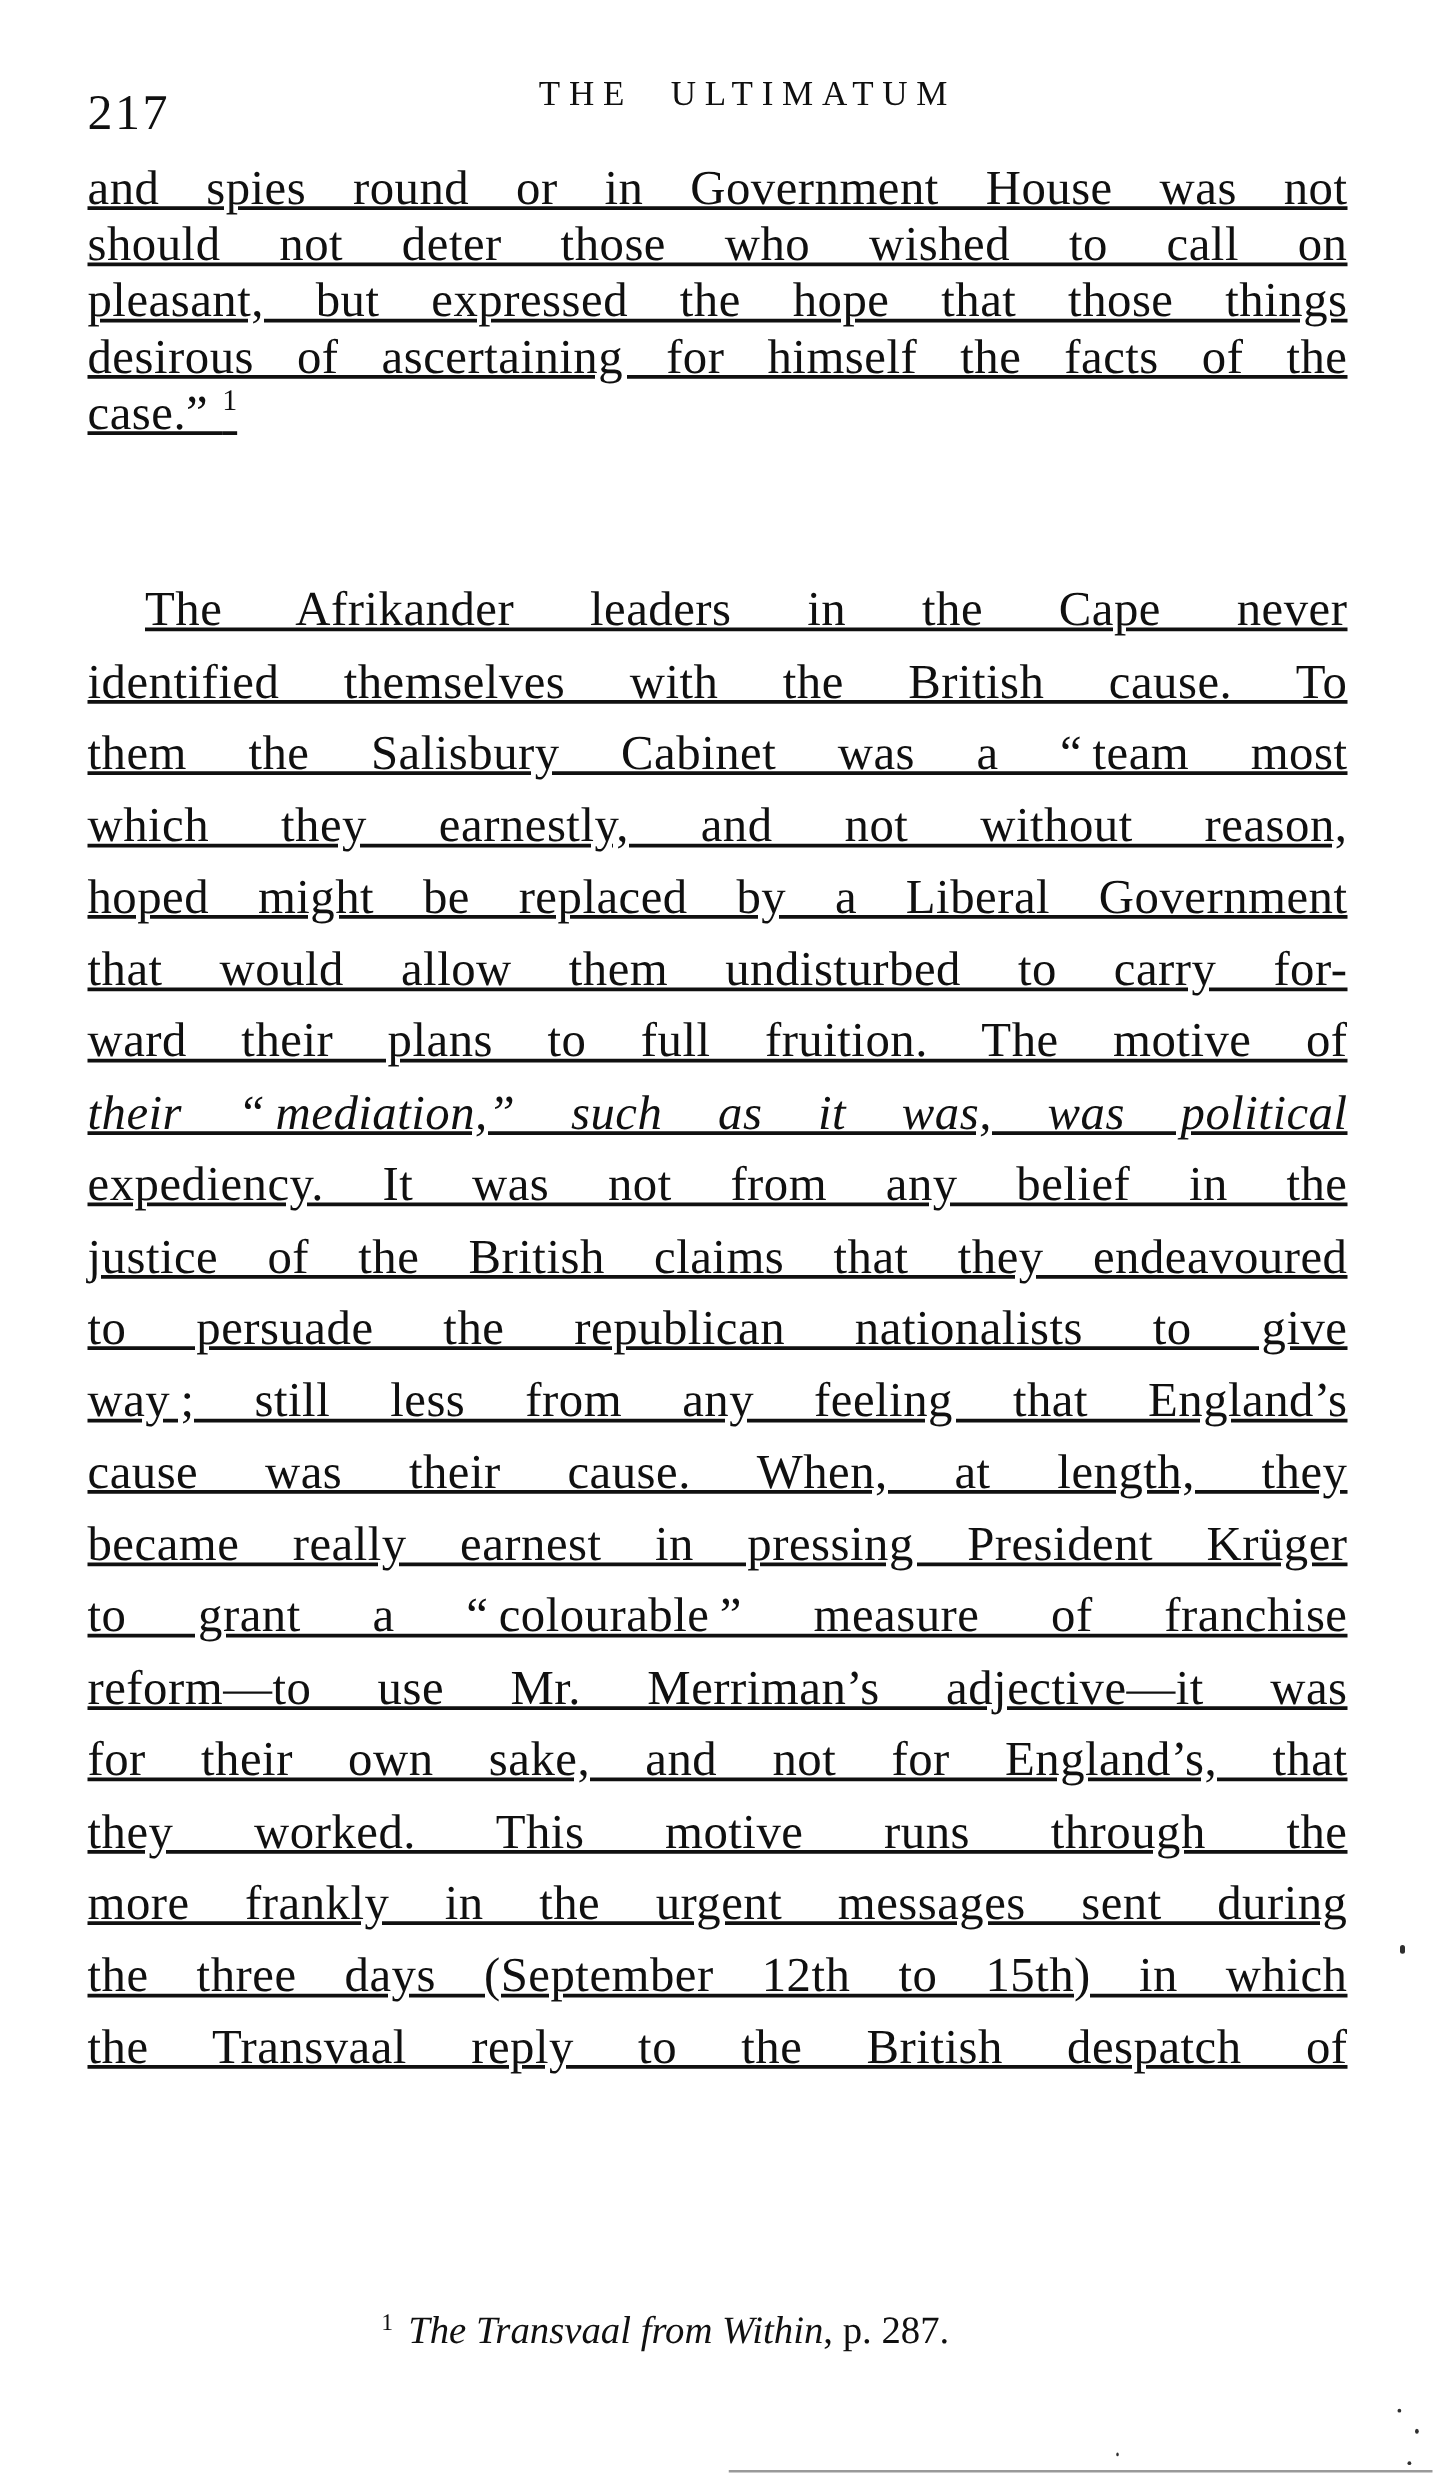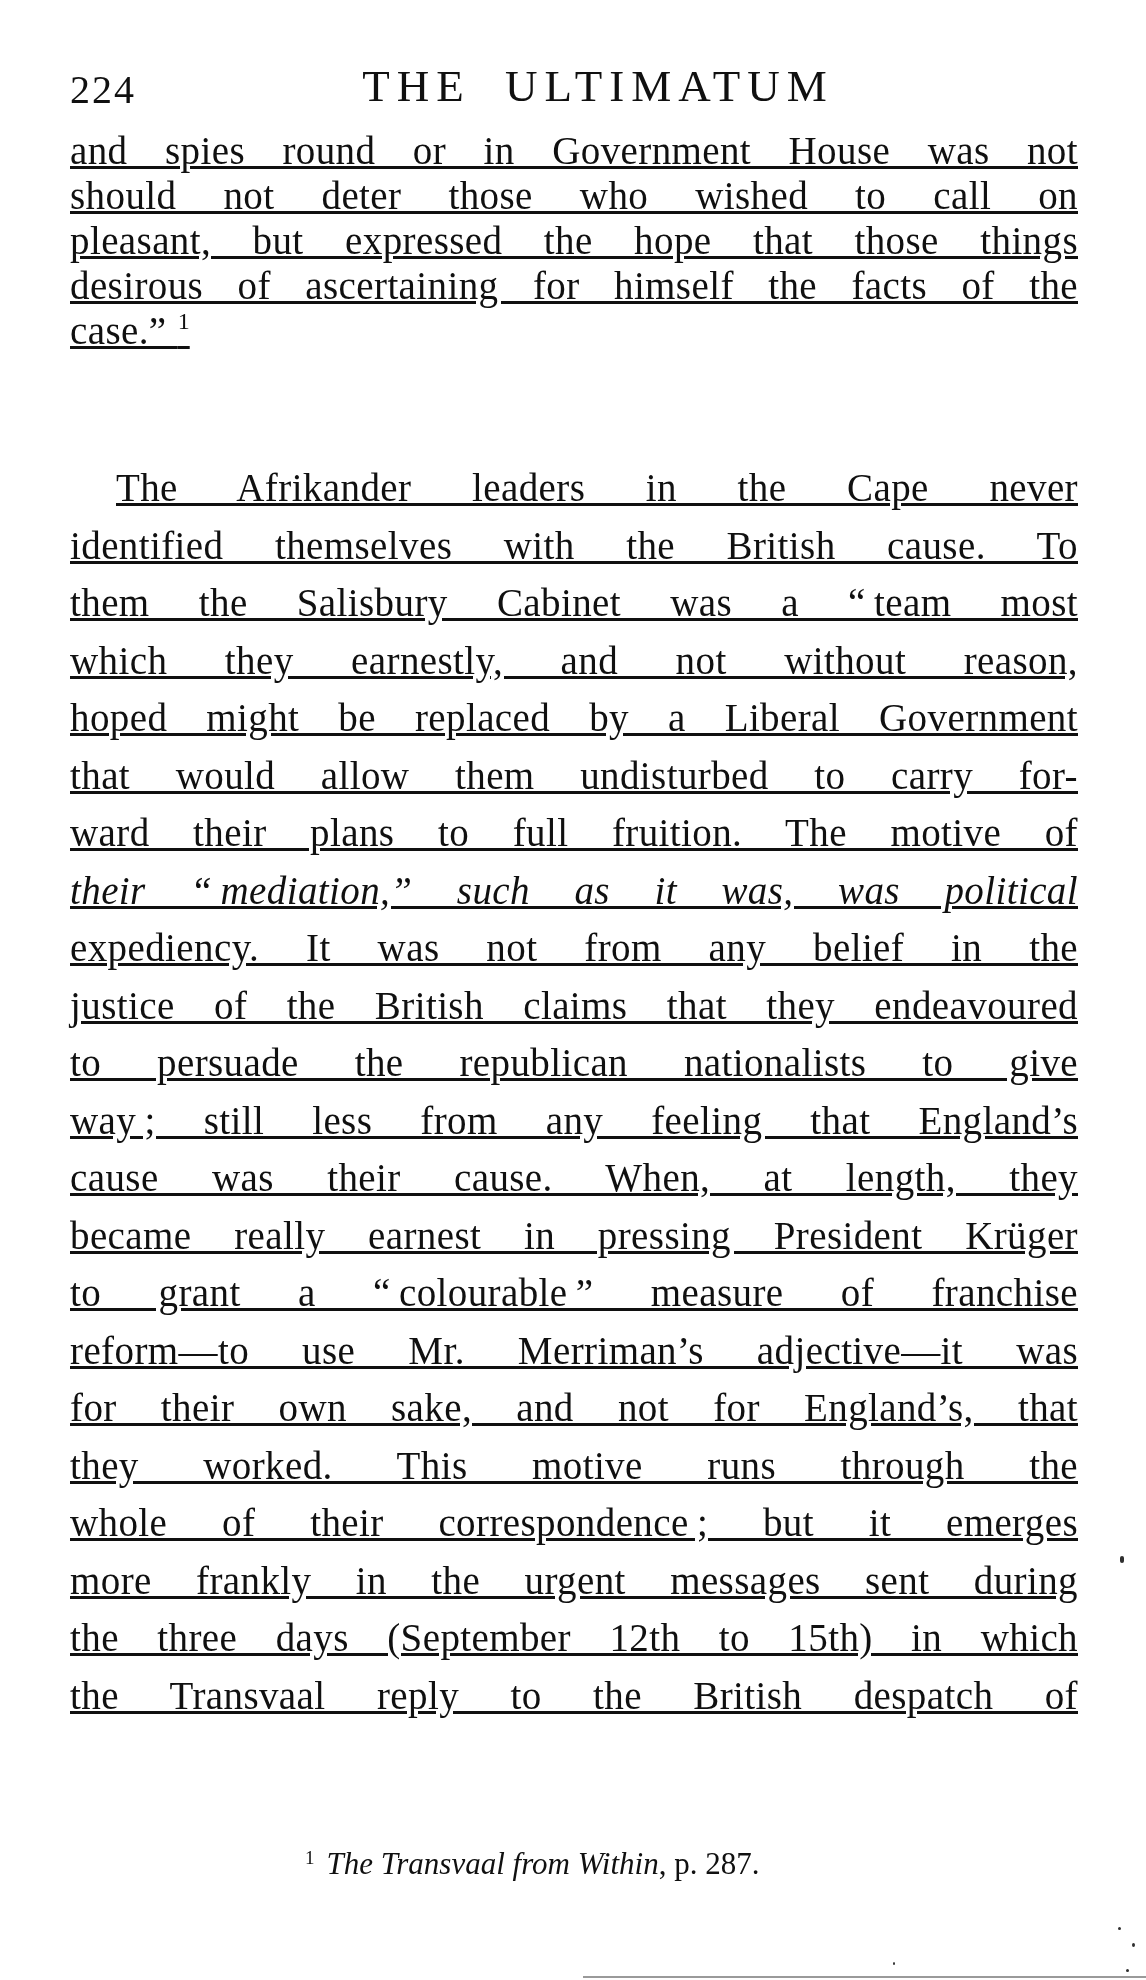--- a/index.html
+++ b/index.html
@@ -15,21 +15,21 @@
   .page { position:absolute; inset:0; background:#ffffff; }
 
   
   .running-head { position:absolute; top:60px; left:0; width:100%; height:54px; }
   .pagenum {
     position:absolute; left:70px; top:6px;
     font-size:40px; letter-spacing:2px;
   }
   .head-title {
     position:absolute; left:598px; top:0; transform:translateX(-50%);
-    font-size:45px; letter-spacing:7px; word-spacing:16px; white-space:nowrap;
+    font-size:28px; letter-spacing:7px; word-spacing:16px; white-space:nowrap;
   }
 
   
   .text-block { position:absolute; left:70px; top:128px; width:1008px; font-size:39px;text-decoration:underline; }
   .para { margin:0; }
   .para-quote  { line-height:45px; }
   .para-normal { margin-top:106px; line-height:57.5px; }
   .line {
     text-align:justify;
     text-align-last:justify;
@@ -54,21 +54,21 @@
   .speck.s3 { left:1132px; top:1943px; width:3px; height:4px; }
   .speck.s4 { left:1126px; top:1969px; width:3px; height:3px; }
   .speck.s5 { left:893px;  top:1962px; width:2px; height:3px; }
 </style>
 </head>
 <body>
 
 <div class="page">
 
   <header class="running-head">
-    <span class="pagenum">224</span>
+    <span class="pagenum">217</span>
     <span class="head-title">THE ULTIMATUM</span>
   </header>
 
   <main class="text-block" id="paragraphs">
       <div class="para para-quote">
         <div class="line"><span>and spies round or in Government House was not</span></div>
         <div class="line"><span>should not deter those who wished to call on</span></div>
         <div class="line"><span>pleasant, but expressed the hope that those things</span></div>
         <div class="line"><span>desirous of ascertaining for himself the facts of the</span></div>
         <div class="line line-left"><span>case.” </span><sup>1</sup></div>
@@ -85,21 +85,20 @@
         <div class="line"><span>expediency. It was not from any belief in the</span></div>
         <div class="line"><span>justice of the British claims that they endeavoured</span></div>
         <div class="line"><span>to persuade the republican nationalists to give</span></div>
         <div class="line"><span>way ; still less from any feeling that England’s</span></div>
         <div class="line"><span>cause was their cause. When, at length, they</span></div>
         <div class="line"><span>became really earnest in pressing President Krüger</span></div>
         <div class="line"><span>to grant a “ colourable ” measure of franchise</span></div>
         <div class="line"><span>reform—to use Mr. Merriman’s adjective—it was</span></div>
         <div class="line"><span>for their own sake, and not for England’s, that</span></div>
         <div class="line"><span>they worked. This motive runs through the</span></div>
-        <div class="line"><span>whole of their correspondence ; but it emerges</span></div>
         <div class="line"><span>more frankly in the urgent messages sent during</span></div>
         <div class="line"><span>the three days (September 12th to 15th) in which</span></div>
         <div class="line"><span>the Transvaal reply to the British despatch of</span></div>
       </div>
     </main>
 
   <div class="footnote" id="footnote"><sup>1</sup><i>The Transvaal from Within</i><span>, p. 287.</span></div>
 
   <div class="artifact-line"></div>
   <div class="speck s1"></div>

